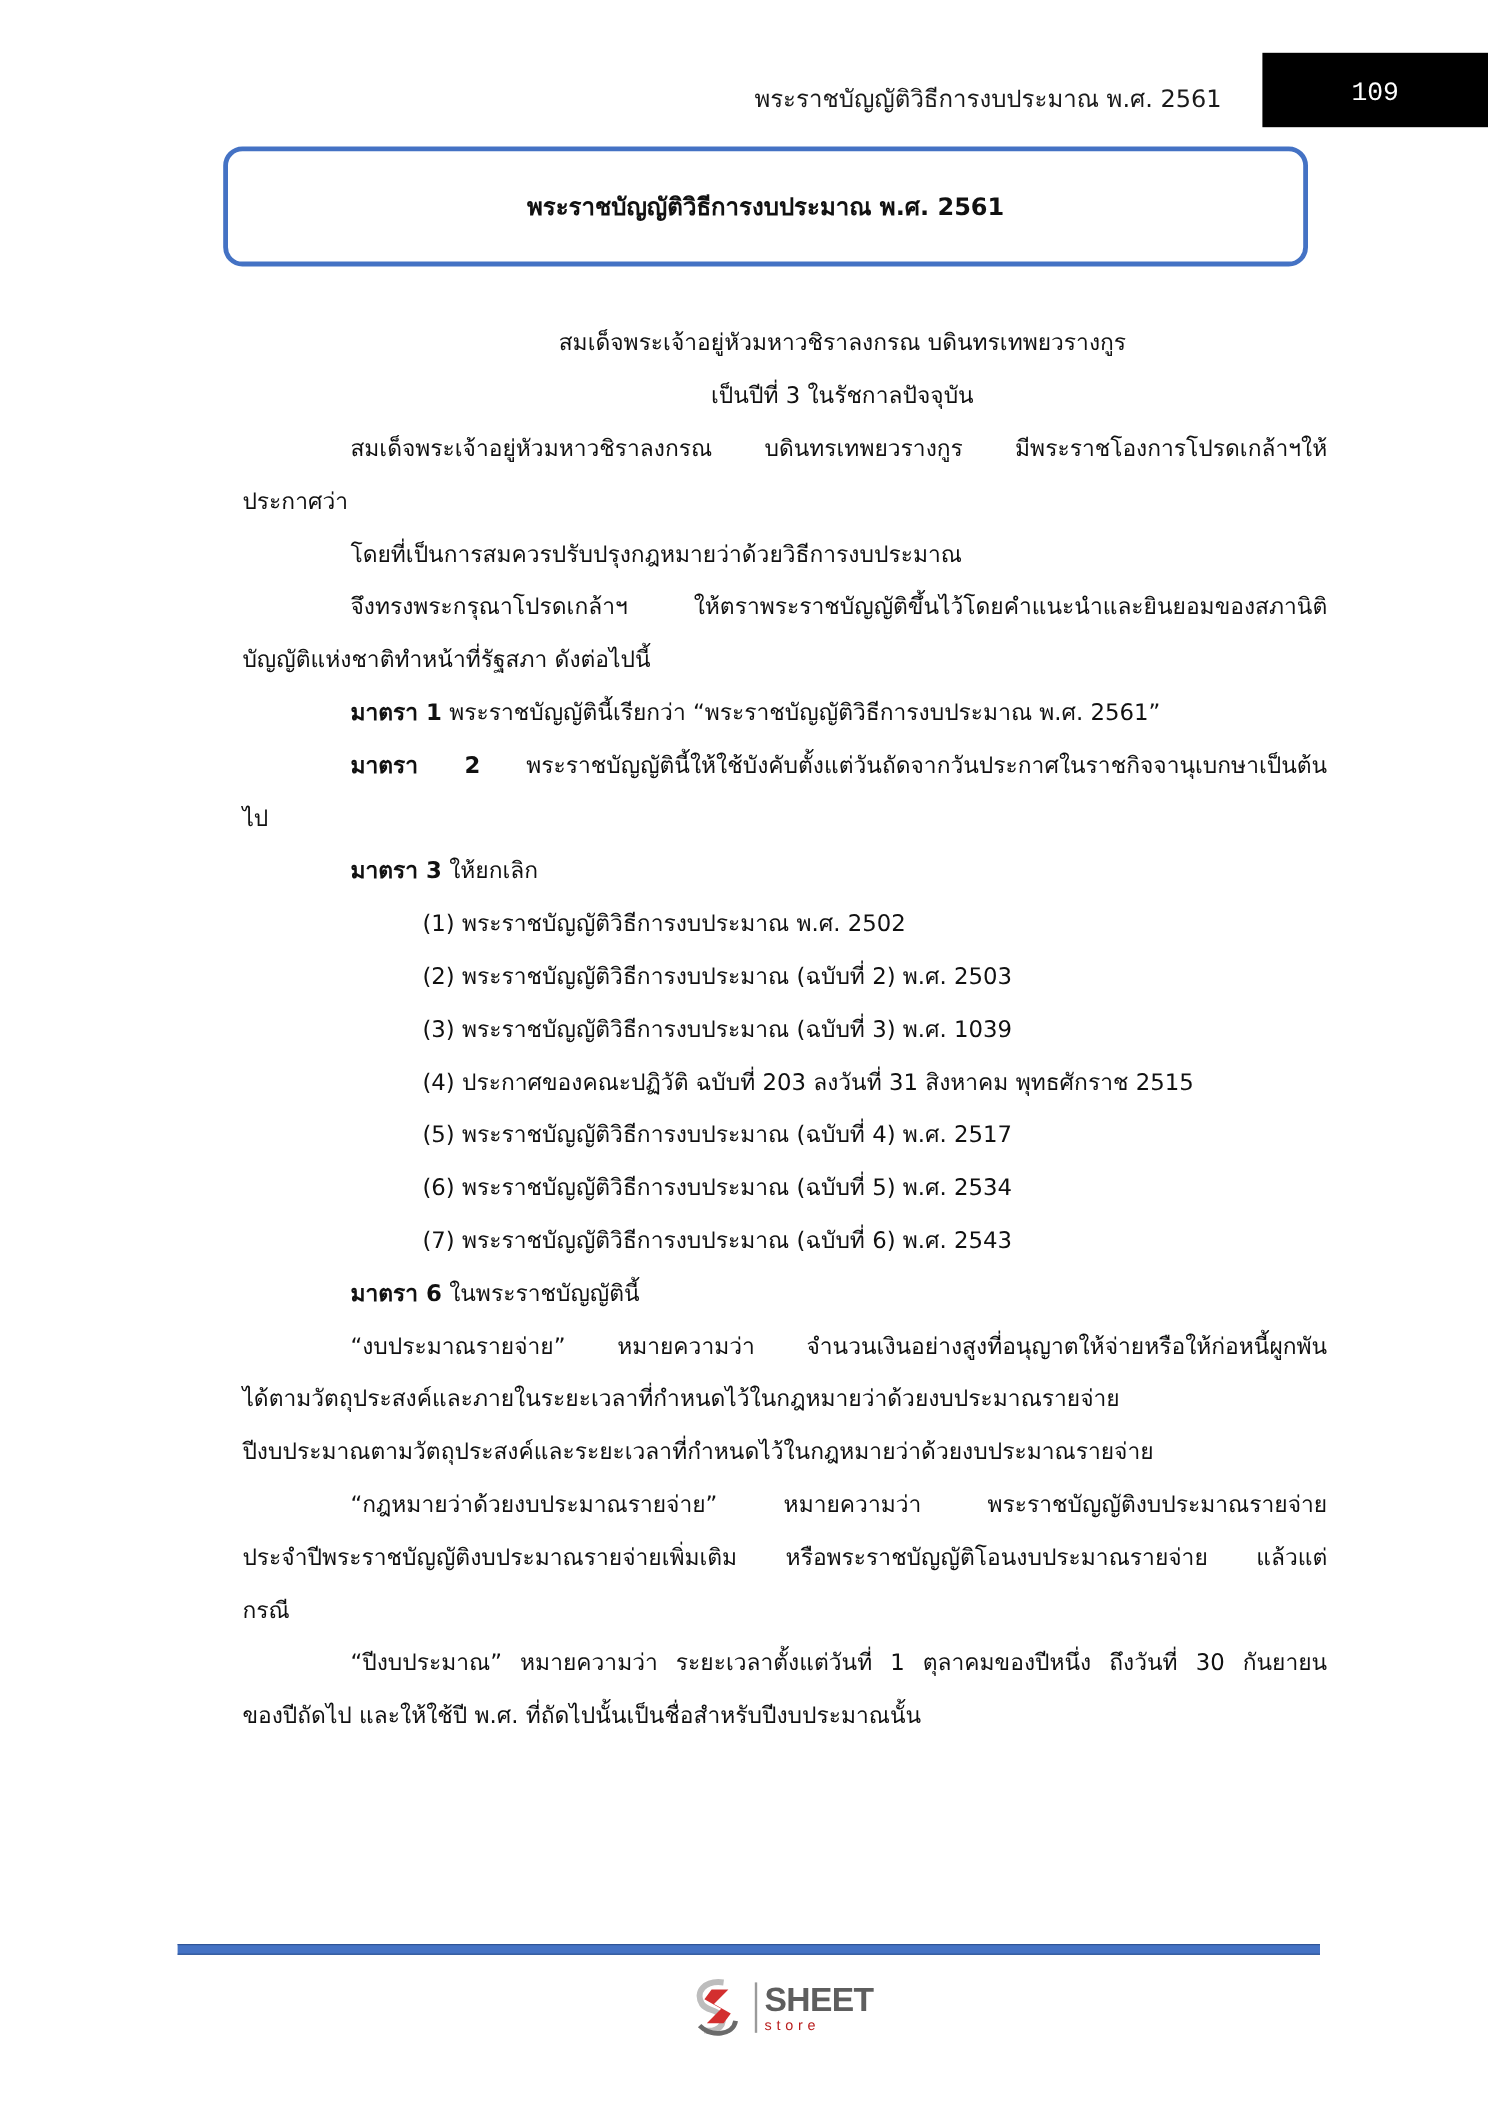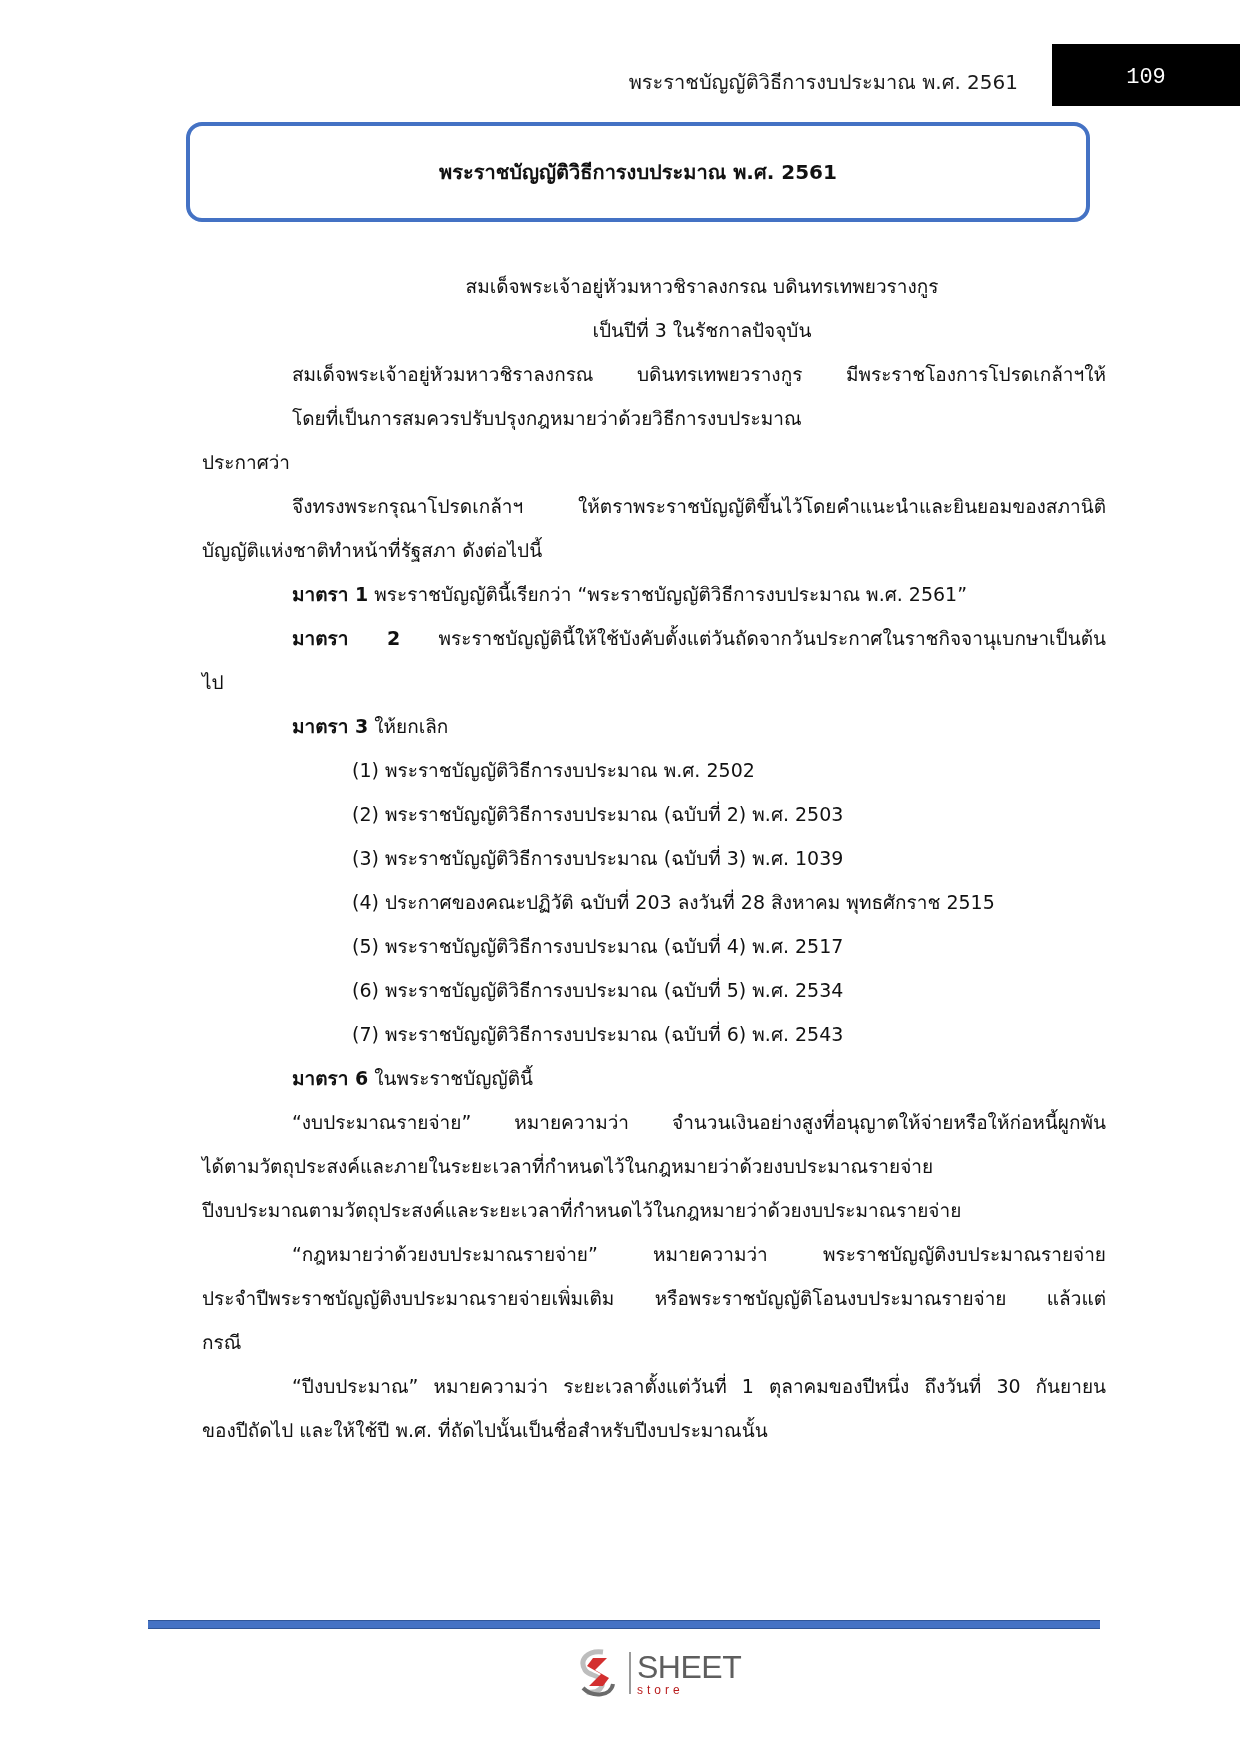--- a/index.html
+++ b/index.html
@@ -105,22 +105,22 @@
       background: #9a9a9a;
       margin: 0 6px 0 6px;
     }
     .logo-text {
       display: flex;
       flex-direction: column;
       line-height: 1;
     }
     .logo-text .brand {
       font-family: "Liberation Sans", sans-serif;
-      font-weight: normal;
-      font-size: 32px;
+      font-weight: bold;
+      font-size: 28px;
       color: #5e5e5e;
       letter-spacing: -0.5px;
     }
     .logo-text .sub {
       font-family: "Liberation Sans", sans-serif;
       font-size: 12px;
       color: #b91c1c;
       letter-spacing: 4px;
       margin-top: 1px;
     }
@@ -135,41 +135,41 @@
 
 <div class="title-box">
   <span class="title">พระราชบัญญัติวิธีการงบประมาณ พ.ศ. 2561</span>
 </div>
 
 <div class="body-text">
   <div class="line center-offset">สมเด็จพระเจ้าอยู่หัวมหาวชิราลงกรณ บดินทรเทพยวรางกูร</div>
   <div class="line center-offset">เป็นปีที่ 3 ในรัชกาลปัจจุบัน</div>
 
   <div class="line indent1 justify">สมเด็จพระเจ้าอยู่หัวมหาวชิราลงกรณ บดินทรเทพยวรางกูร มีพระราชโองการโปรดเกล้าฯให้</div>
+  <div class="line">ประกาศว่า</div>
   <div class="line indent1">โดยที่เป็นการสมควรปรับปรุงกฎหมายว่าด้วยวิธีการงบประมาณ</div>
-  <div class="line">ประกาศว่า</div>
   <div class="line indent1 justify">จึงทรงพระกรุณาโปรดเกล้าฯ ให้ตราพระราชบัญญัติขึ้นไว้โดยคำแนะนำและยินยอมของสภานิติ</div>
   <div class="line">บัญญัติแห่งชาติทำหน้าที่รัฐสภา ดังต่อไปนี้</div>
 
   <div class="line indent1">
     <span class="b">มาตรา 1</span><span> พระราชบัญญัตินี้เรียกว่า “พระราชบัญญัติวิธีการงบประมาณ พ.ศ. 2561”</span>
   </div>
 
   <div class="line indent1 justify">
     <span class="b">มาตรา 2</span><span> พระราชบัญญัตินี้ให้ใช้บังคับตั้งแต่วันถัดจากวันประกาศในราชกิจจานุเบกษาเป็นต้น</span>
   </div>
   <div class="line">ไป</div>
 
   <div class="line indent1">
     <span class="b">มาตรา 3</span><span> ให้ยกเลิก</span>
   </div>
   <div class="line indent2">(1) พระราชบัญญัติวิธีการงบประมาณ พ.ศ. 2502</div>
   <div class="line indent2">(2) พระราชบัญญัติวิธีการงบประมาณ (ฉบับที่ 2) พ.ศ. 2503</div>
   <div class="line indent2">(3) พระราชบัญญัติวิธีการงบประมาณ (ฉบับที่ 3) พ.ศ. 1039</div>
-  <div class="line indent2">(4) ประกาศของคณะปฏิวัติ ฉบับที่ 203 ลงวันที่ 28 สิงหาคม พุทธศักราช 2515</div>
+  <div class="line indent2">(4) ประกาศของคณะปฏิวัติ ฉบับที่ 203 ลงวันที่ 31 สิงหาคม พุทธศักราช 2515</div>
   <div class="line indent2">(5) พระราชบัญญัติวิธีการงบประมาณ (ฉบับที่ 4) พ.ศ. 2517</div>
   <div class="line indent2">(6) พระราชบัญญัติวิธีการงบประมาณ (ฉบับที่ 5) พ.ศ. 2534</div>
   <div class="line indent2">(7) พระราชบัญญัติวิธีการงบประมาณ (ฉบับที่ 6) พ.ศ. 2543</div>
 
   <div class="line indent1">
     <span class="b">มาตรา 6</span><span> ในพระราชบัญญัตินี้</span>
   </div>
 
   <div class="line indent1 justify">“งบประมาณรายจ่าย” หมายความว่า จำนวนเงินอย่างสูงที่อนุญาตให้จ่ายหรือให้ก่อหนี้ผูกพัน</div>
   <div class="line">ได้ตามวัตถุประสงค์และภายในระยะเวลาที่กำหนดไว้ในกฎหมายว่าด้วยงบประมาณรายจ่าย</div>

